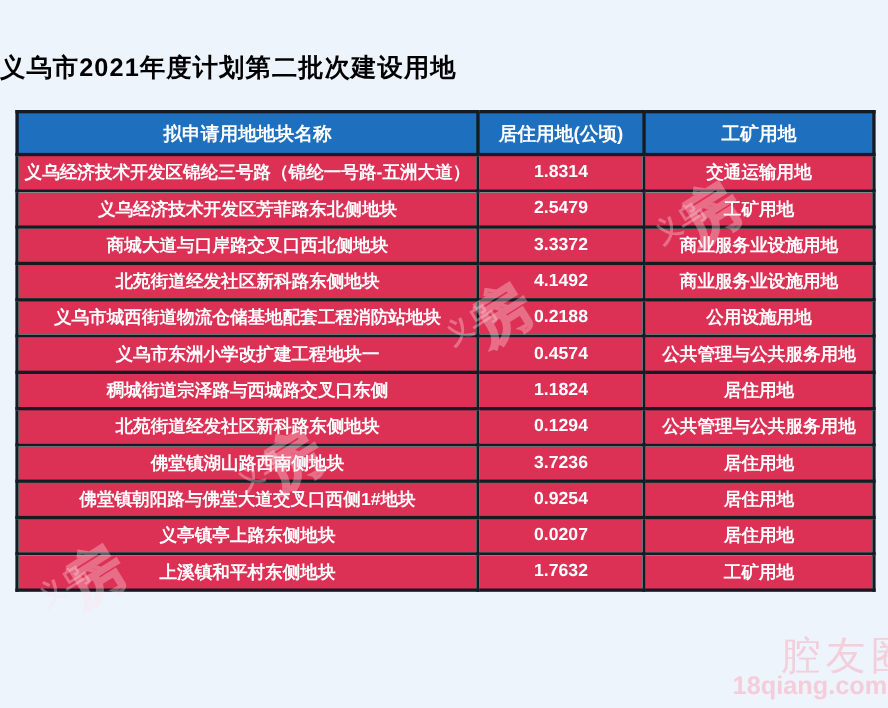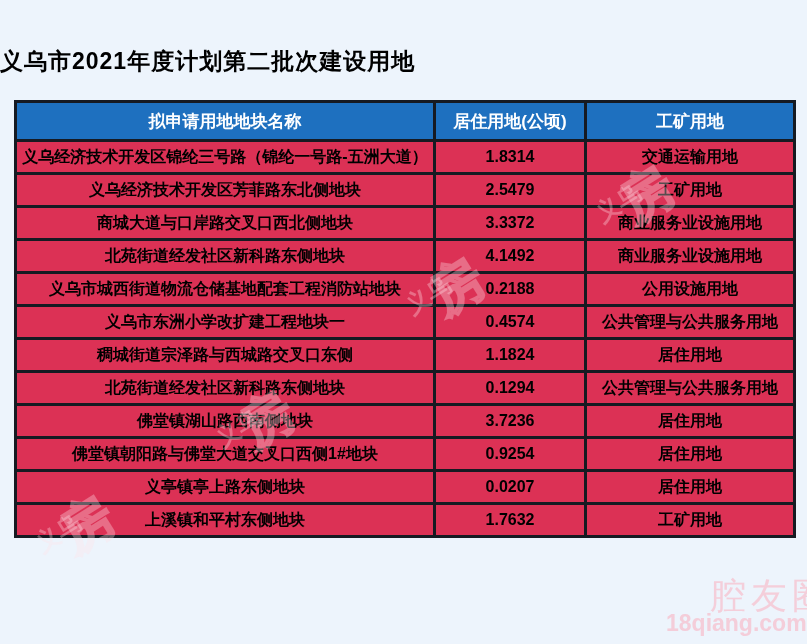--- a/index.html
+++ b/index.html
@@ -17,21 +17,21 @@
     border-collapse:collapse;table-layout:fixed;
   }
   table.land col.c-name{width:419px;}
   table.land col.c-area{width:151px;}
   table.land col.c-use{width:209px;}
   table.land th{
     background:var(--header-bg,#1e70bf);color:#fff;font-size:17px;font-weight:bold;
     height:34px;border:3px solid var(--border-col,#161a22);
   }
   table.land td{
-    background:var(--row-bg,#dc3155);color:#000000;font-size:16px;font-weight:bold;
+    background:var(--row-bg,#dc3155);color:#ffffff;font-size:16px;font-weight:bold;
     height:30px;border:3px solid var(--border-col,#161a22);text-align:center;
     padding:0 2px;white-space:nowrap;overflow:hidden;
   }
   
   .stamp{
     position:absolute;z-index:5;transform:rotate(-32deg);
     color:rgba(255,225,232,0.34);pointer-events:none;line-height:1;
     text-align:center;
   }
   .stamp .stamp-logo{

